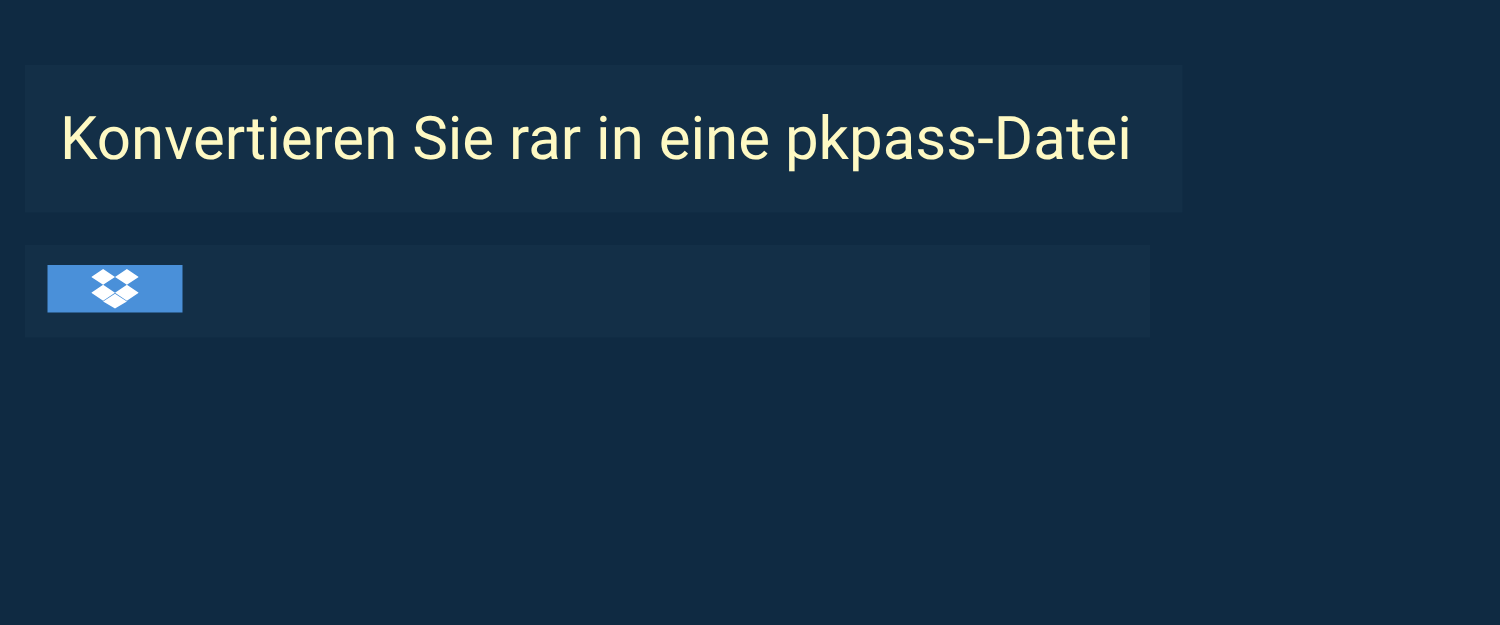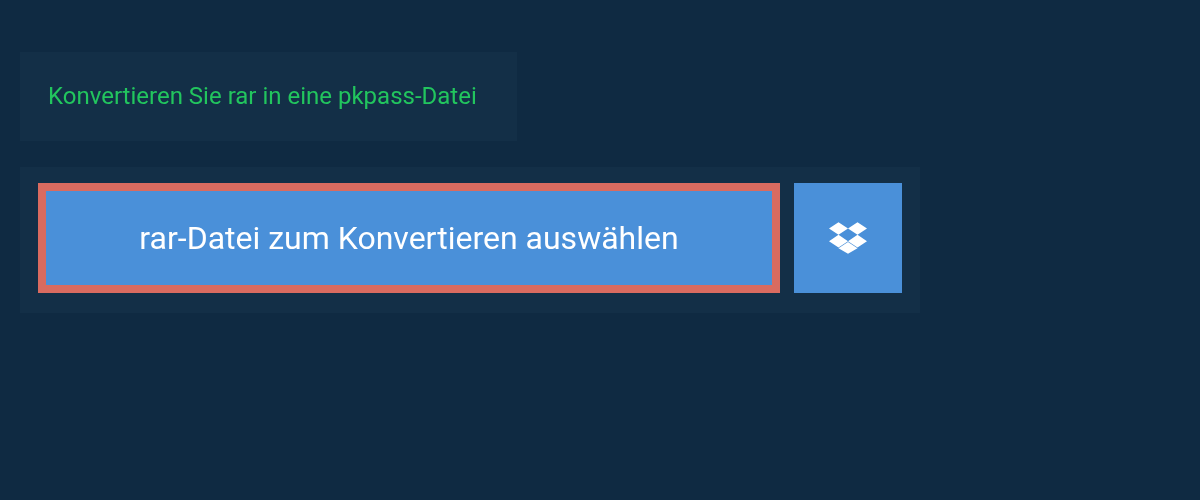--- a/index.html
+++ b/index.html
@@ -19,22 +19,22 @@
       padding: 0;
     }
     .title-panel {
       background: #132f47;
       display: inline-block;
       padding: 30px 40px 30px 28px;
       margin-top: 52px;
       margin-left: 20px;
     }
     .title {
-      color: #22c55e;
-      font-size: 24px;
+      color: #fef9c3;
+      font-size: 48px;
       font-weight: 400;
       line-height: 1.2;
     }
     .button-panel {
       background: #132f47;
       margin-top: 26px;
       margin-left: 20px;
       padding: 16px 18px 20px 18px;
       width: 900px;
       display: flex;
@@ -72,22 +72,19 @@
   </style>
 </head>
 <body>
 
 <div class="container">
   <div class="title-panel">
     <h1 class="title">Konvertieren Sie rar in eine pkpass-Datei</h1>
   </div>
 
   <div class="button-panel">
-    <div class="select-button">
-      <span>rar-Datei zum Konvertieren auswählen</span>
-    </div>
     <div class="dropbox-button">
       <svg viewBox="0 0 24 24">
         <path d="M6 2L0 6l6 4-6 4 6 4 6-4 6 4 6-4-6-4 6-4-6-4-6 4-6-4zm6 4l6 4-6 4-6-4 6-4zm-6 12.5l6-4 6 4-6 3.5-6-3.5z"></path>
       </svg>
     </div>
   </div>
 </div>
 
 </body></html>

